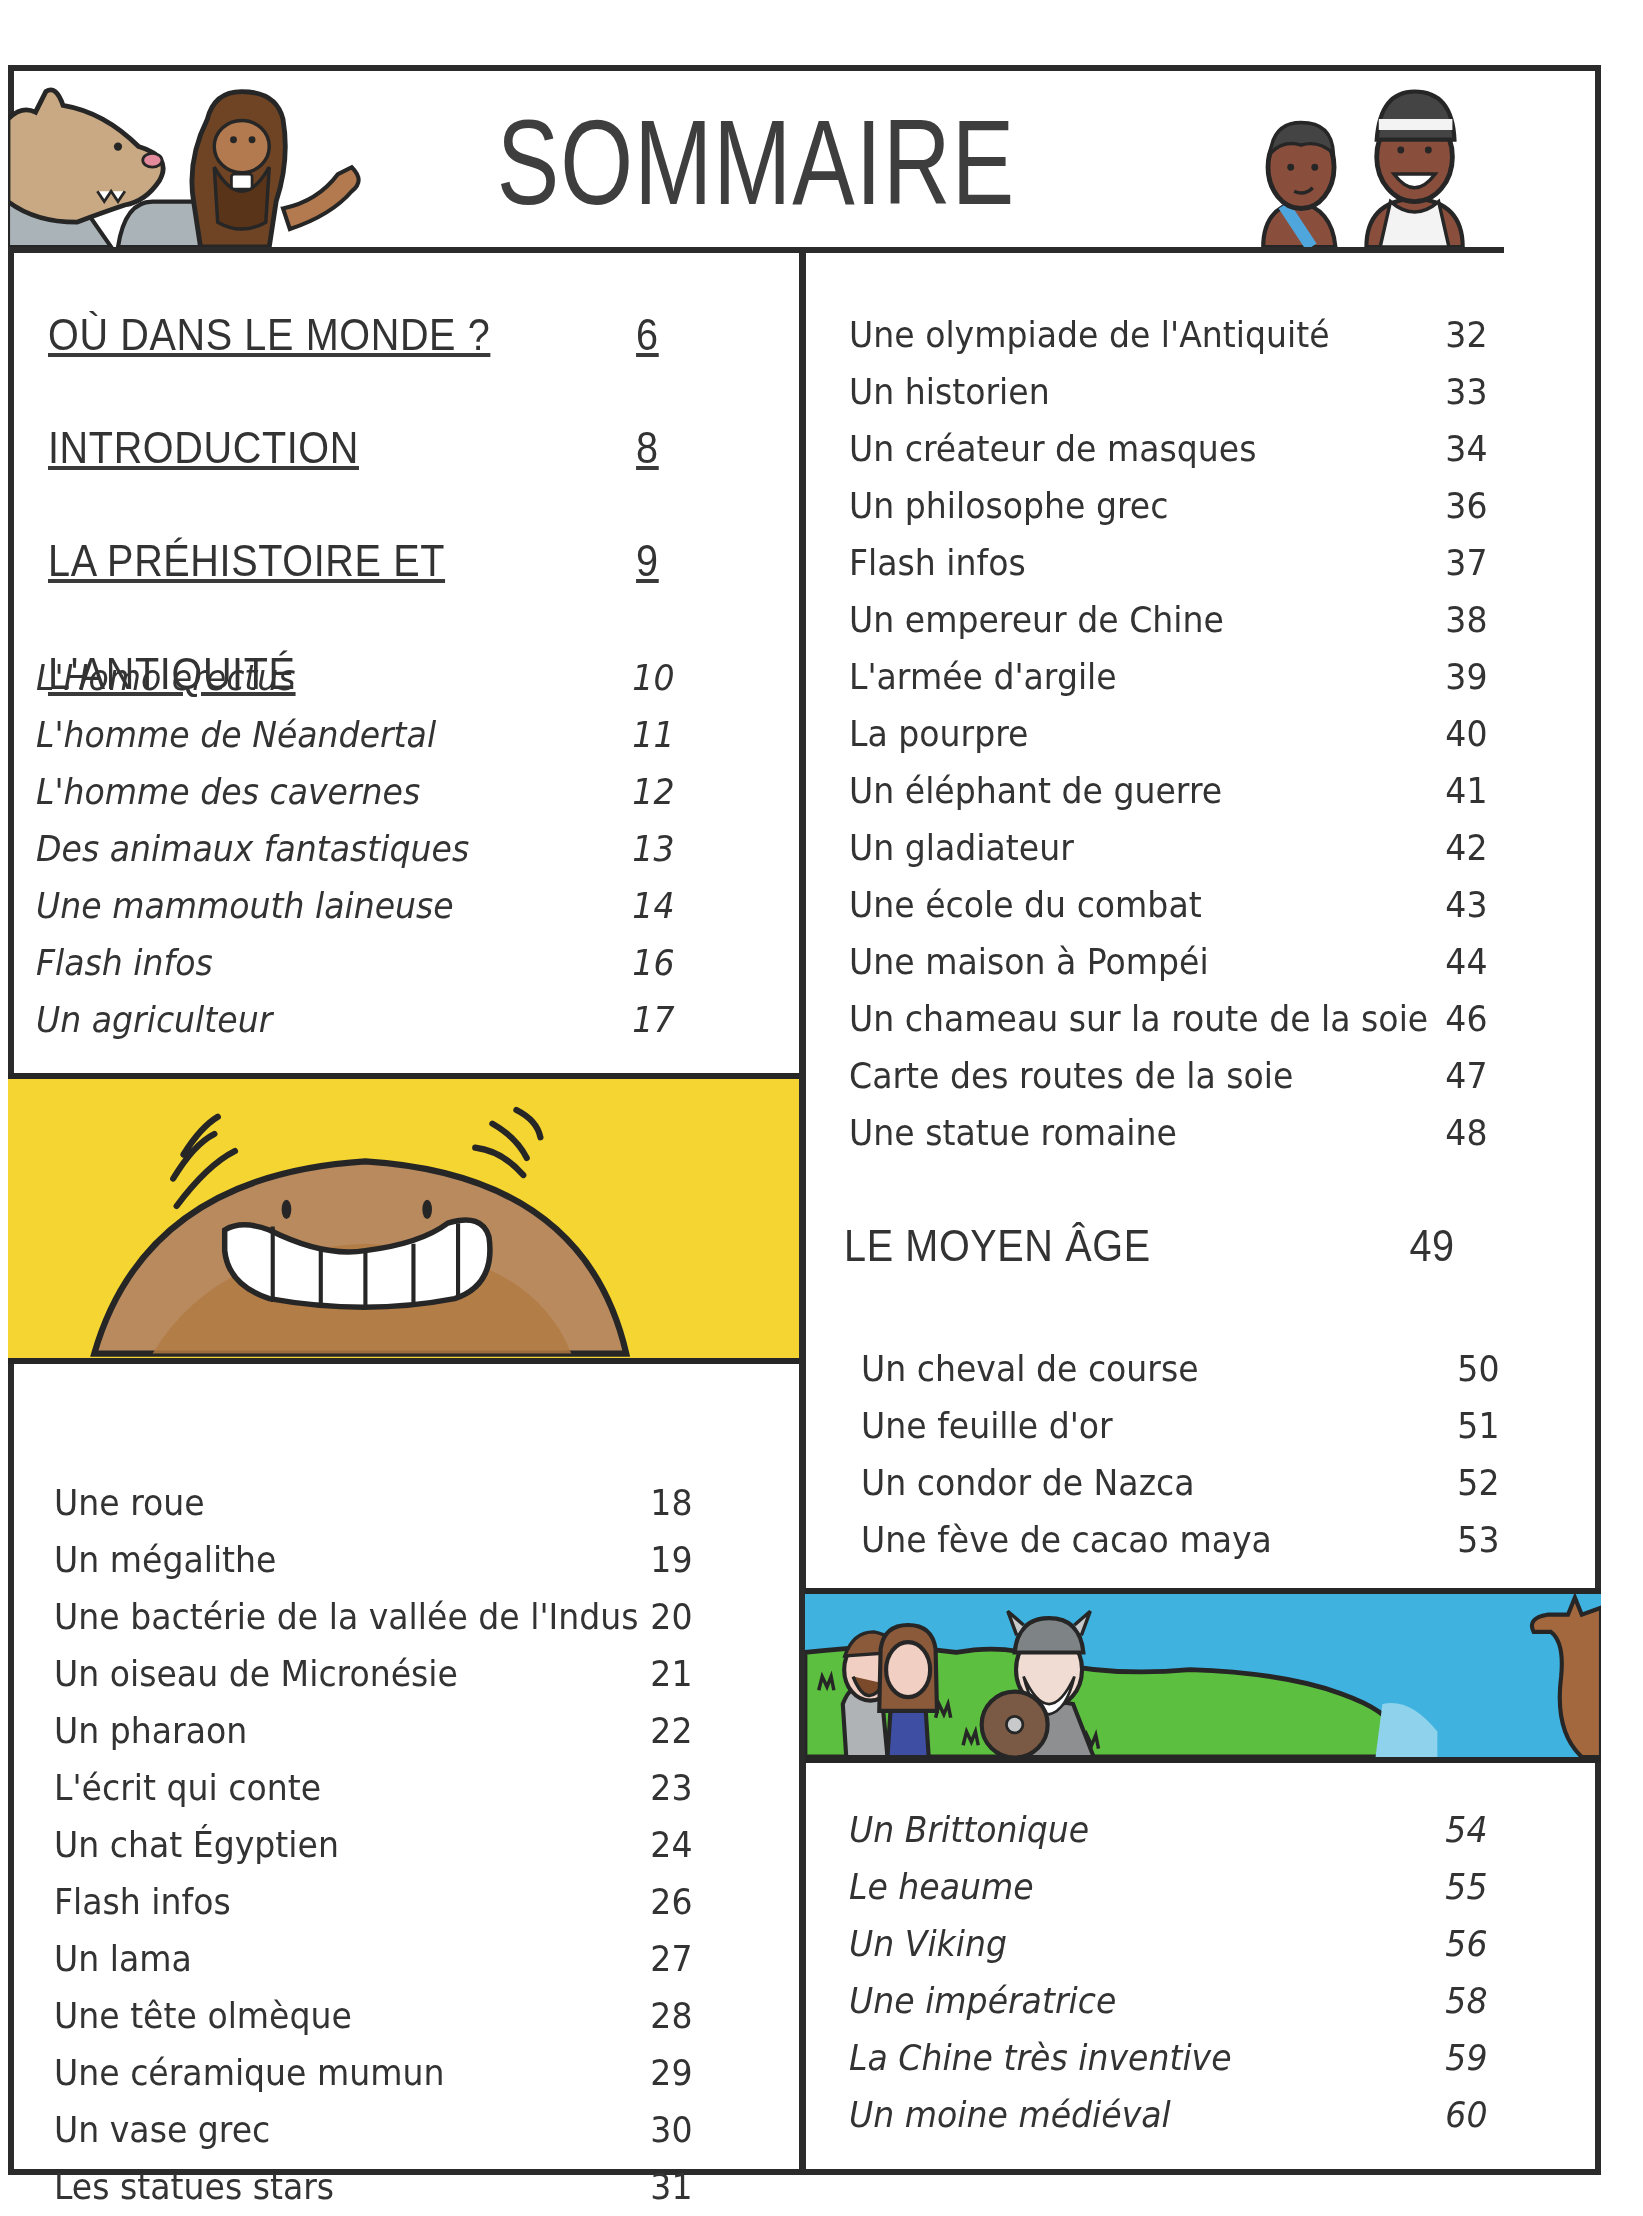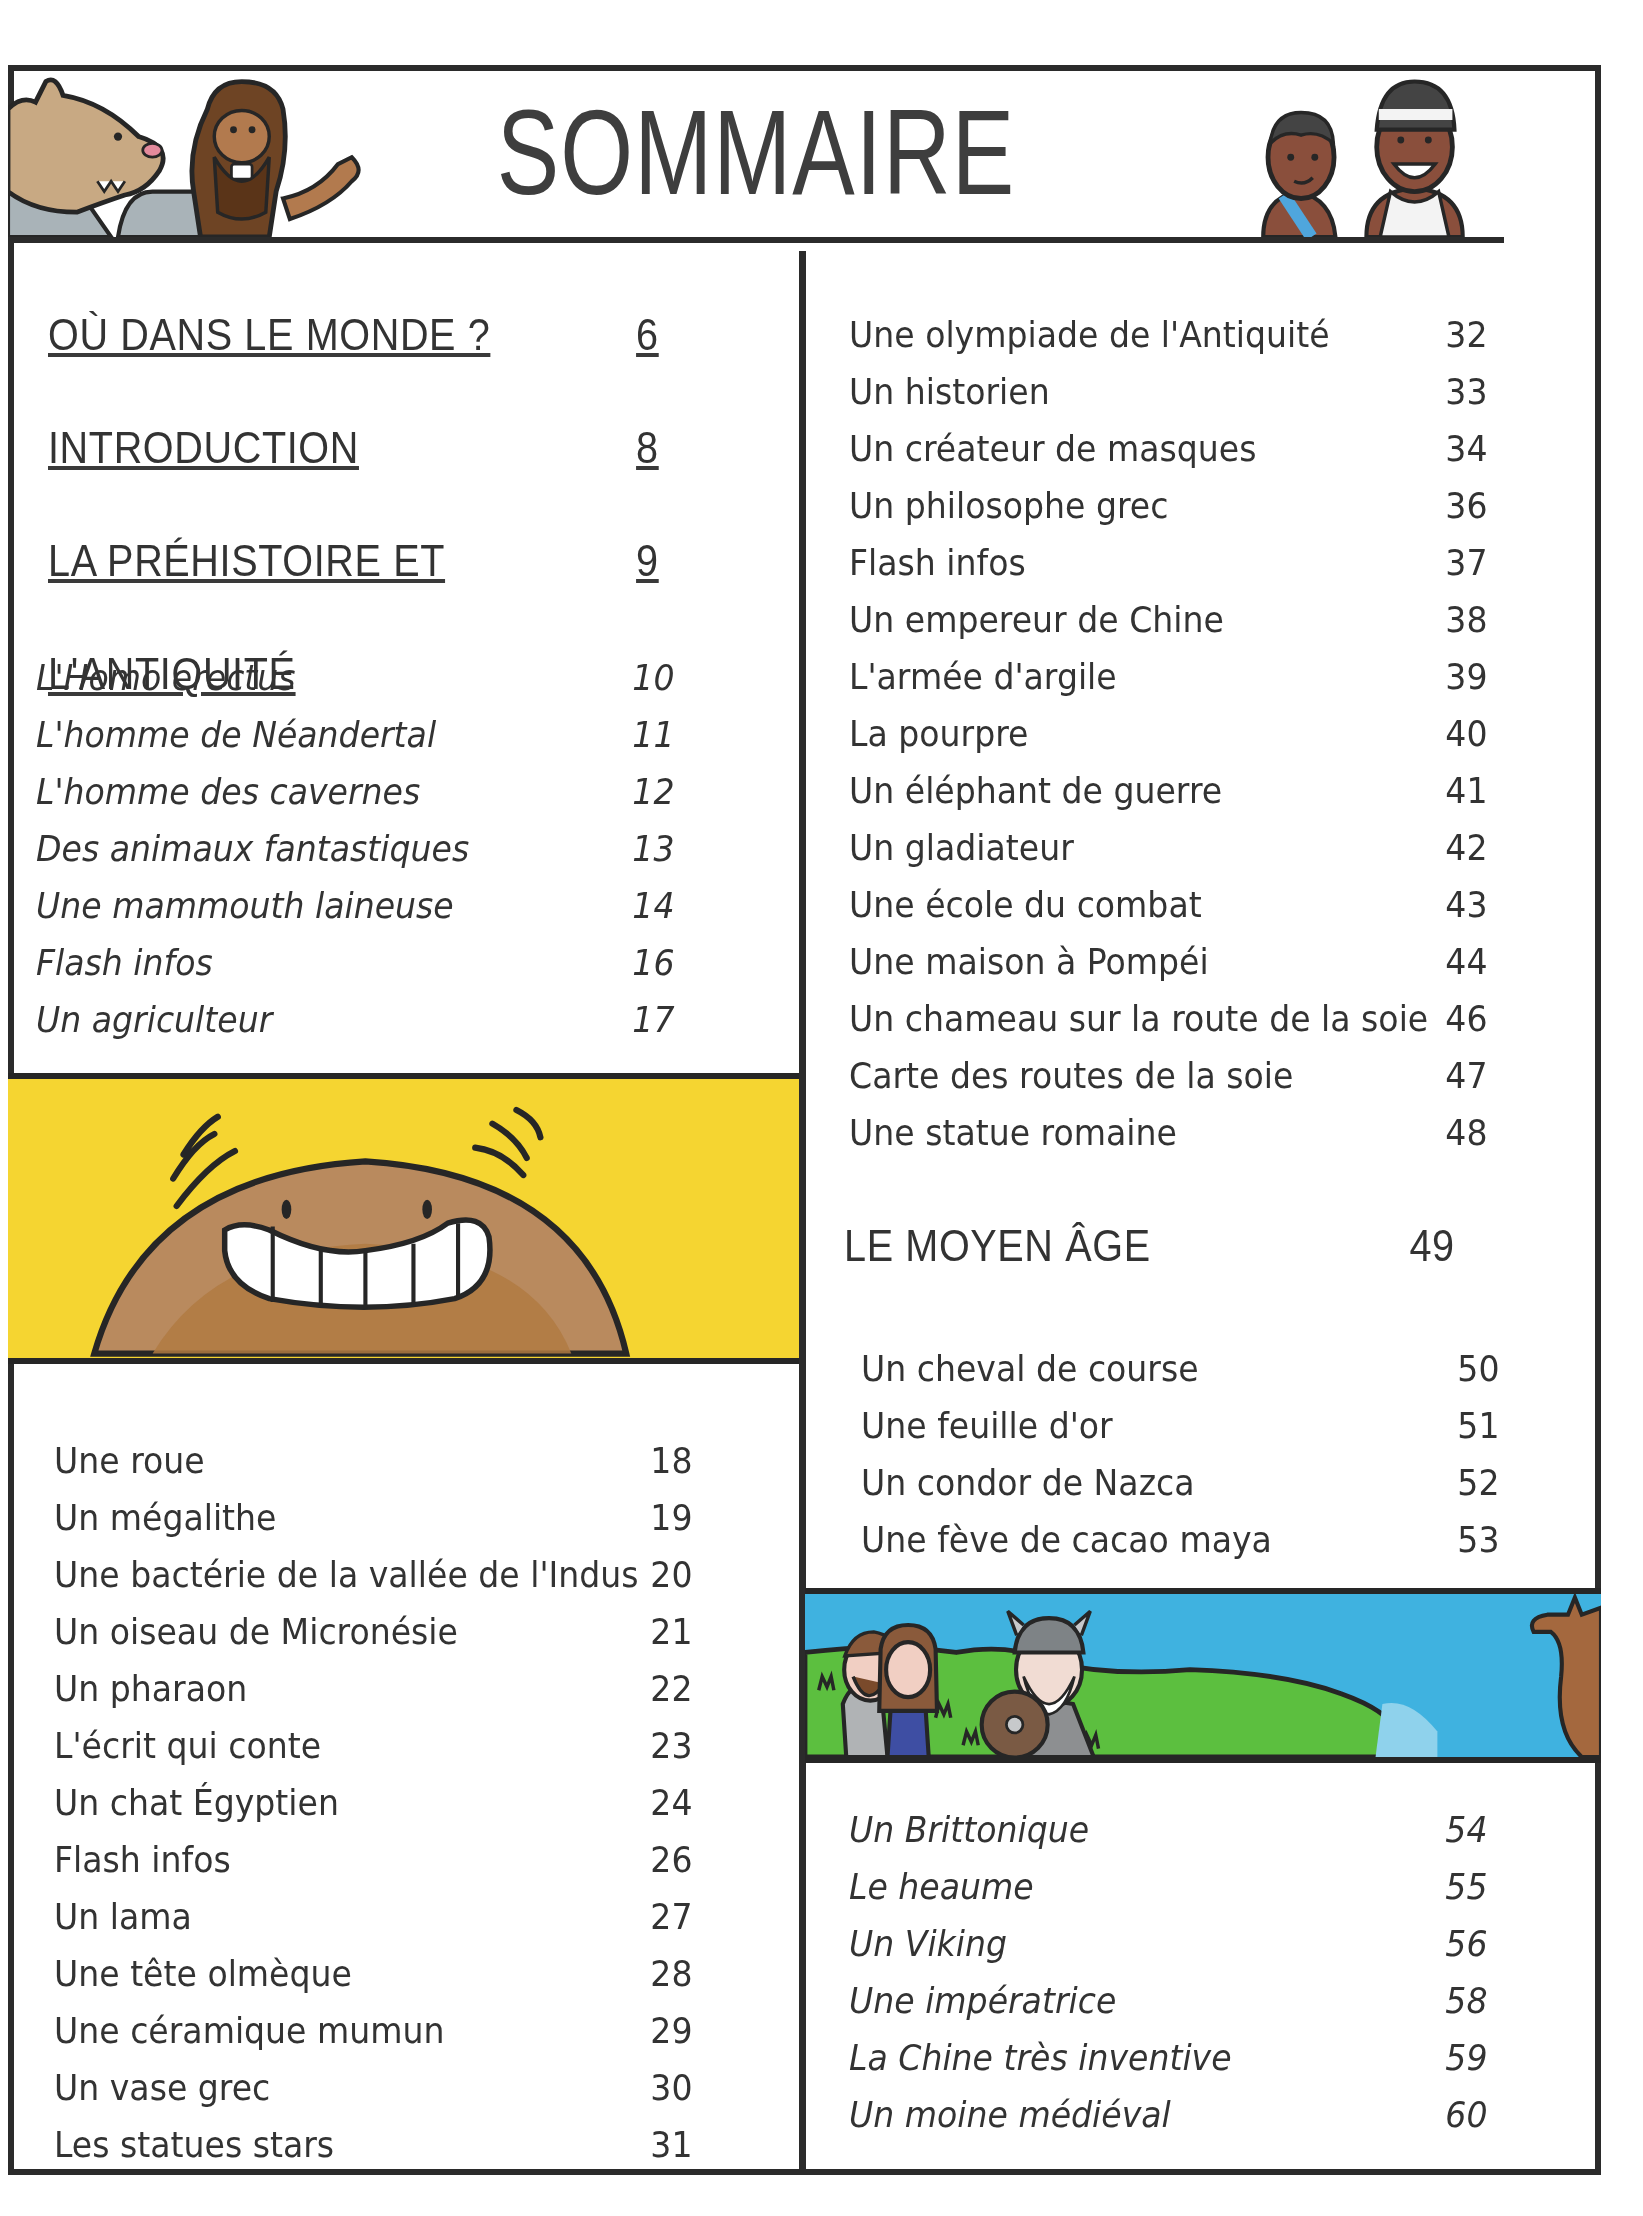--- a/index.html
+++ b/index.html
@@ -1,20 +1,20 @@
 <!DOCTYPE html>
 <html style="font-size:11px"><head>
 <meta charset="utf-8">
 <style>
   html, body { margin:0; padding:0; background:#ffffff; }
   body { width:1644px; height:2216px; position:relative; overflow:hidden;
          font-family:"DejaVu Sans", sans-serif; color:#3a3a3a; }
   .frame { position:absolute; left:8.2px; top:65px; width:1593px; height:2110px;
            border:6.2px solid #2b2b2b; box-sizing:border-box; }
-  .header { position:absolute; left:8.2px; top:54px; width:1496px; height:189px;
+  .header { position:absolute; left:8.2px; top:64px; width:1496px; height:189px;
             border-bottom:6.2px solid #2b2b2b; box-sizing:border-box; }
   .title { position:absolute; left:0; right:0; top:38px; text-align:center;
            font-family:"Liberation Sans", sans-serif; font-size:120px; letter-spacing:1.4px;
            color:#3e3e3e; transform:scaleX(0.78); transform-origin:center; line-height:1; }
   .divider { position:absolute; left:799px; top:251px; width:6.9px; height:1924px; background:#2b2b2b; }
   .col { position:absolute; }
   .row { display:flex; justify-content:space-between; align-items:baseline;
          font-family:"DejaVu Sans", sans-serif; font-size:36px; color:#333;
          height:57px; line-height:57px; transform:scaleX(0.92); transform-origin:left center; }
   .row .num { min-width:48px; text-align:right; }
@@ -124,21 +124,21 @@
     <path d="M210 400 Q300 250 520 240 Q760 250 820 400 Z" fill="#b07a42" opacity="0.85"></path>
     <ellipse cx="405" cy="190" rx="7" ry="14" fill="#262626"></ellipse>
     <ellipse cx="610" cy="190" rx="7" ry="14" fill="#262626"></ellipse>
     <path d="M315 220 Q340 205 380 220 Q460 260 520 250 Q600 240 640 210 Q690 195 700 230 Q710 300 650 320 Q520 345 380 320 Q320 300 315 250 Z" fill="#ffffff" stroke="#262626" stroke-width="8"></path>
     <path d="M385 215 L385 325 M455 250 L455 330 M520 252 L520 334 M590 240 L590 330 M655 210 L655 318" stroke="#262626" stroke-width="6"></path>
     <path d="M255 110 Q280 70 305 55 M240 145 Q270 95 300 80 M245 185 Q290 125 330 105" stroke="#262626" stroke-width="9" fill="none" stroke-linecap="round"></path>
     <path d="M680 100 Q720 105 750 140 M705 65 Q740 85 755 115 M740 45 Q770 60 775 85" stroke="#262626" stroke-width="9" fill="none" stroke-linecap="round"></path>
   </svg>
 </div>
 
-<div class="col" style="left:54px; top:1432px; width:694px;">
+<div class="col" style="left:54px; top:1474px; width:694px;">
   <div class="row">
       <span>Une roue</span>
       <span class="num">18</span>
     </div>
   <div class="row">
       <span>Un mégalithe</span>
       <span class="num">19</span>
     </div>
   <div class="row">
       <span>Une bactérie de la vallée de l'Indus</span>

